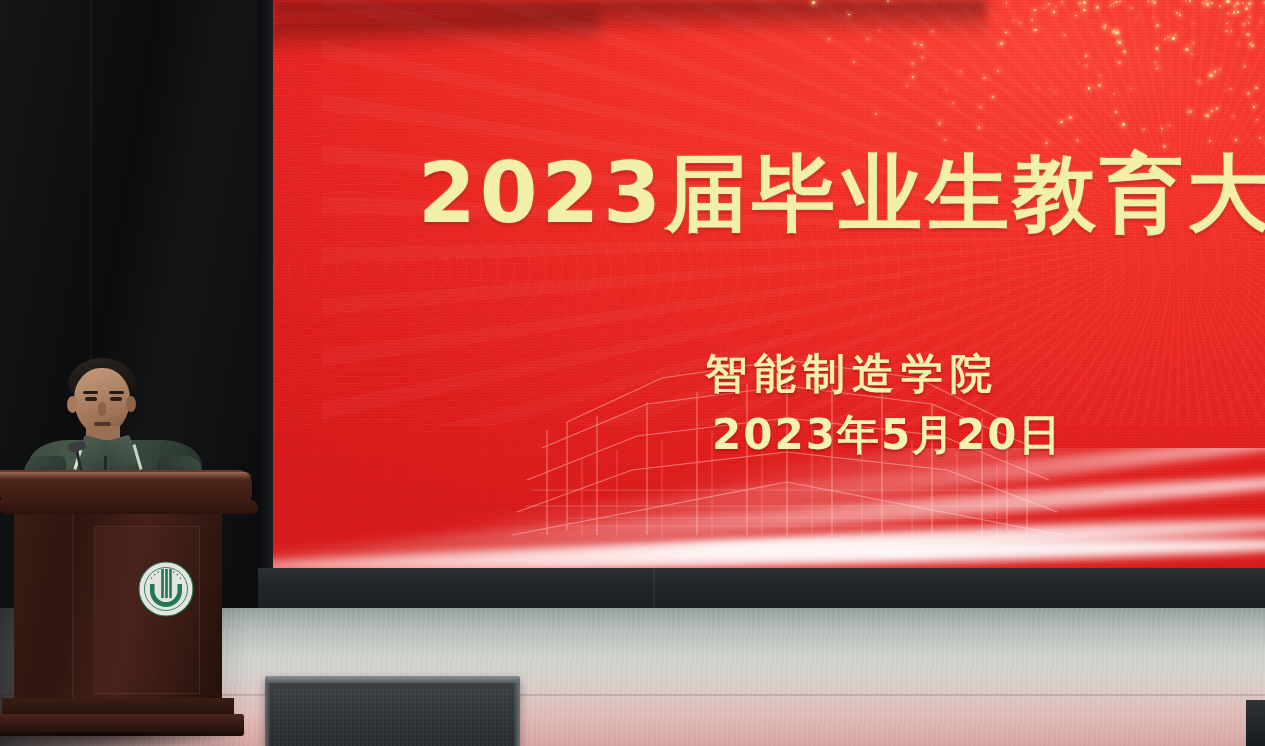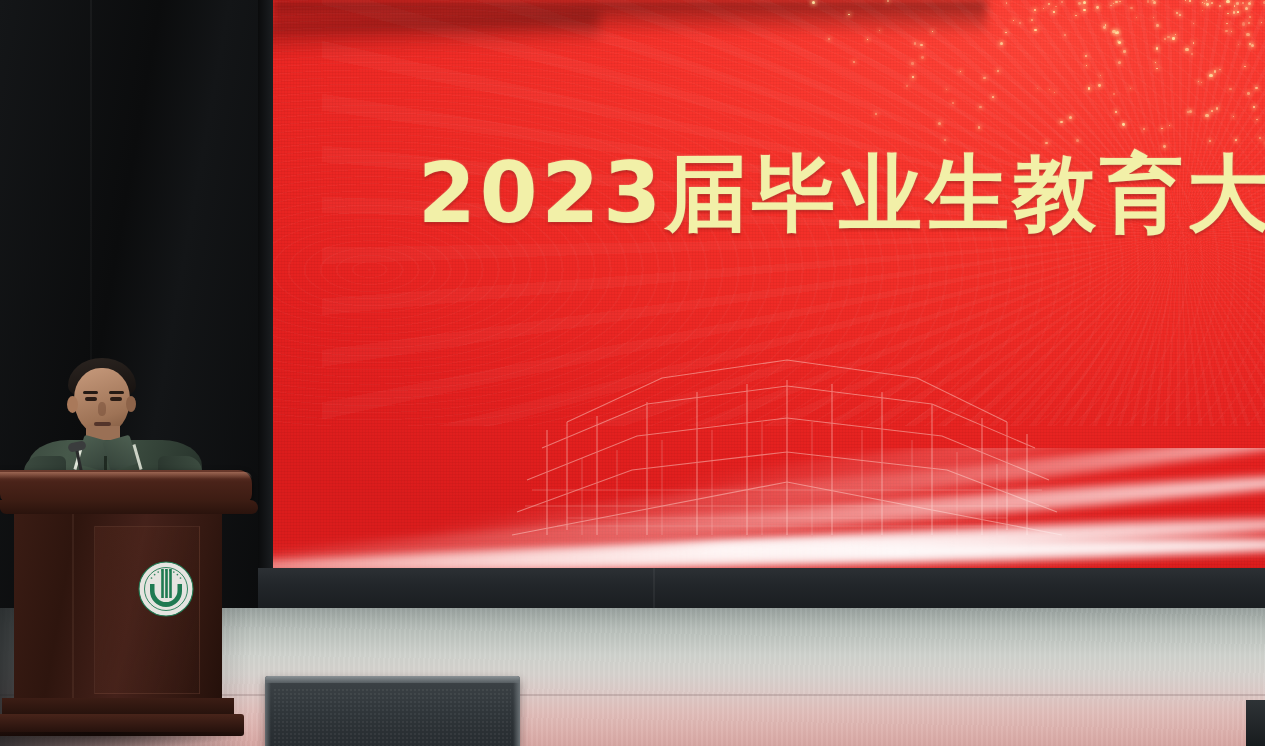--- a/index.html
+++ b/index.html
@@ -482,20 +482,22 @@
 
     <div class="swoosh">
       <div class="s s5"></div>
       <div class="s s3"></div>
       <div class="s s2"></div>
       <div class="s s1"></div>
       <div class="s s4"></div>
     </div>
 
     <div class="title-main">2023届毕业生教育大会</div>
+    <div class="subtitle">智能制造学院</div>
+    <div class="datetext">2023年5月20日</div>
   </div>
 
   <div class="screen-edge-l"></div>
   <div class="screen-base"></div>
 
   <div class="floor">
     <div class="grain"></div>
     <div class="seam"></div>
     <div class="leftdark"></div>
   </div>

